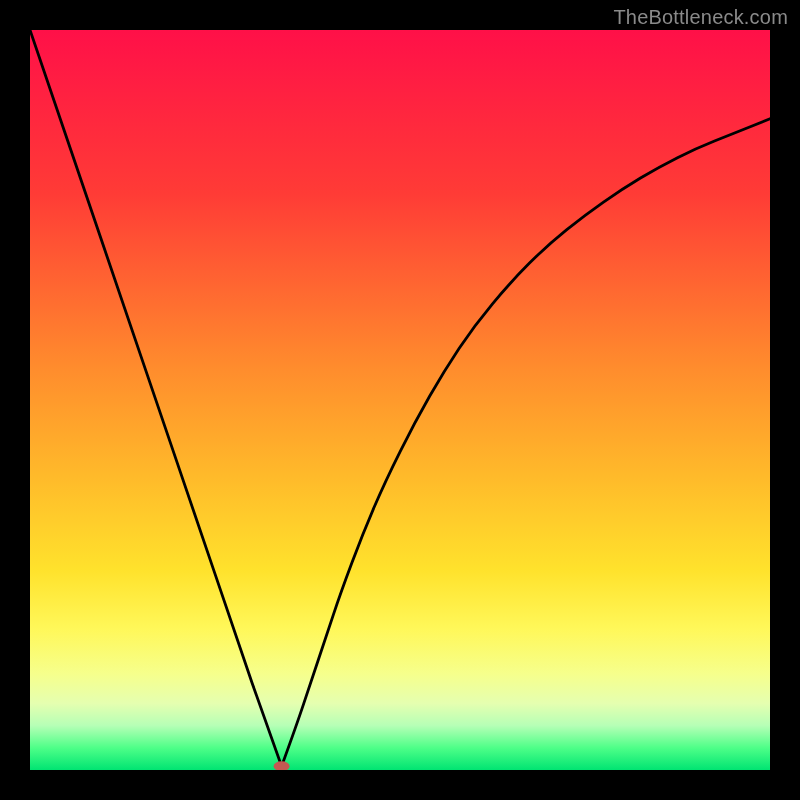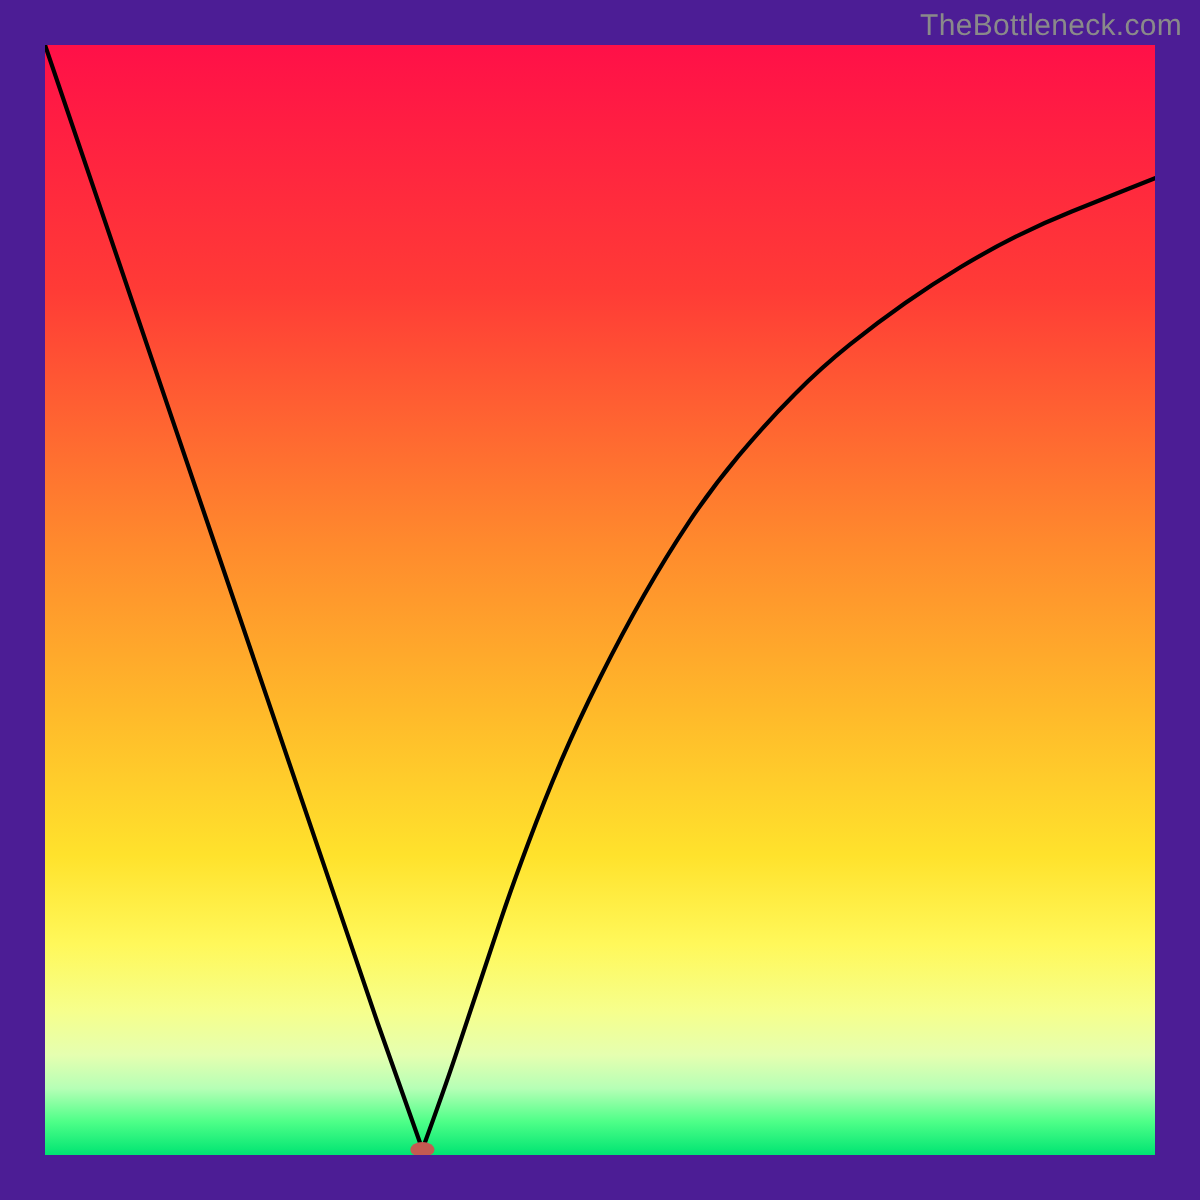--- a/index.html
+++ b/index.html
@@ -7,21 +7,21 @@
     padding: 0;
     width: 800px;
     height: 800px;
     overflow: hidden;
     font-family: Arial, Helvetica, sans-serif;
   }
   .chart-frame {
     position: relative;
     width: 800px;
     height: 800px;
-    background: #4c1d95;
+    background: #000000;
     text-align: center;
   }
   .plot-area {
     position: absolute;
     left: 30px;
     top: 30px;
     width: 740px;
     height: 740px;
     overflow: hidden;
   }

